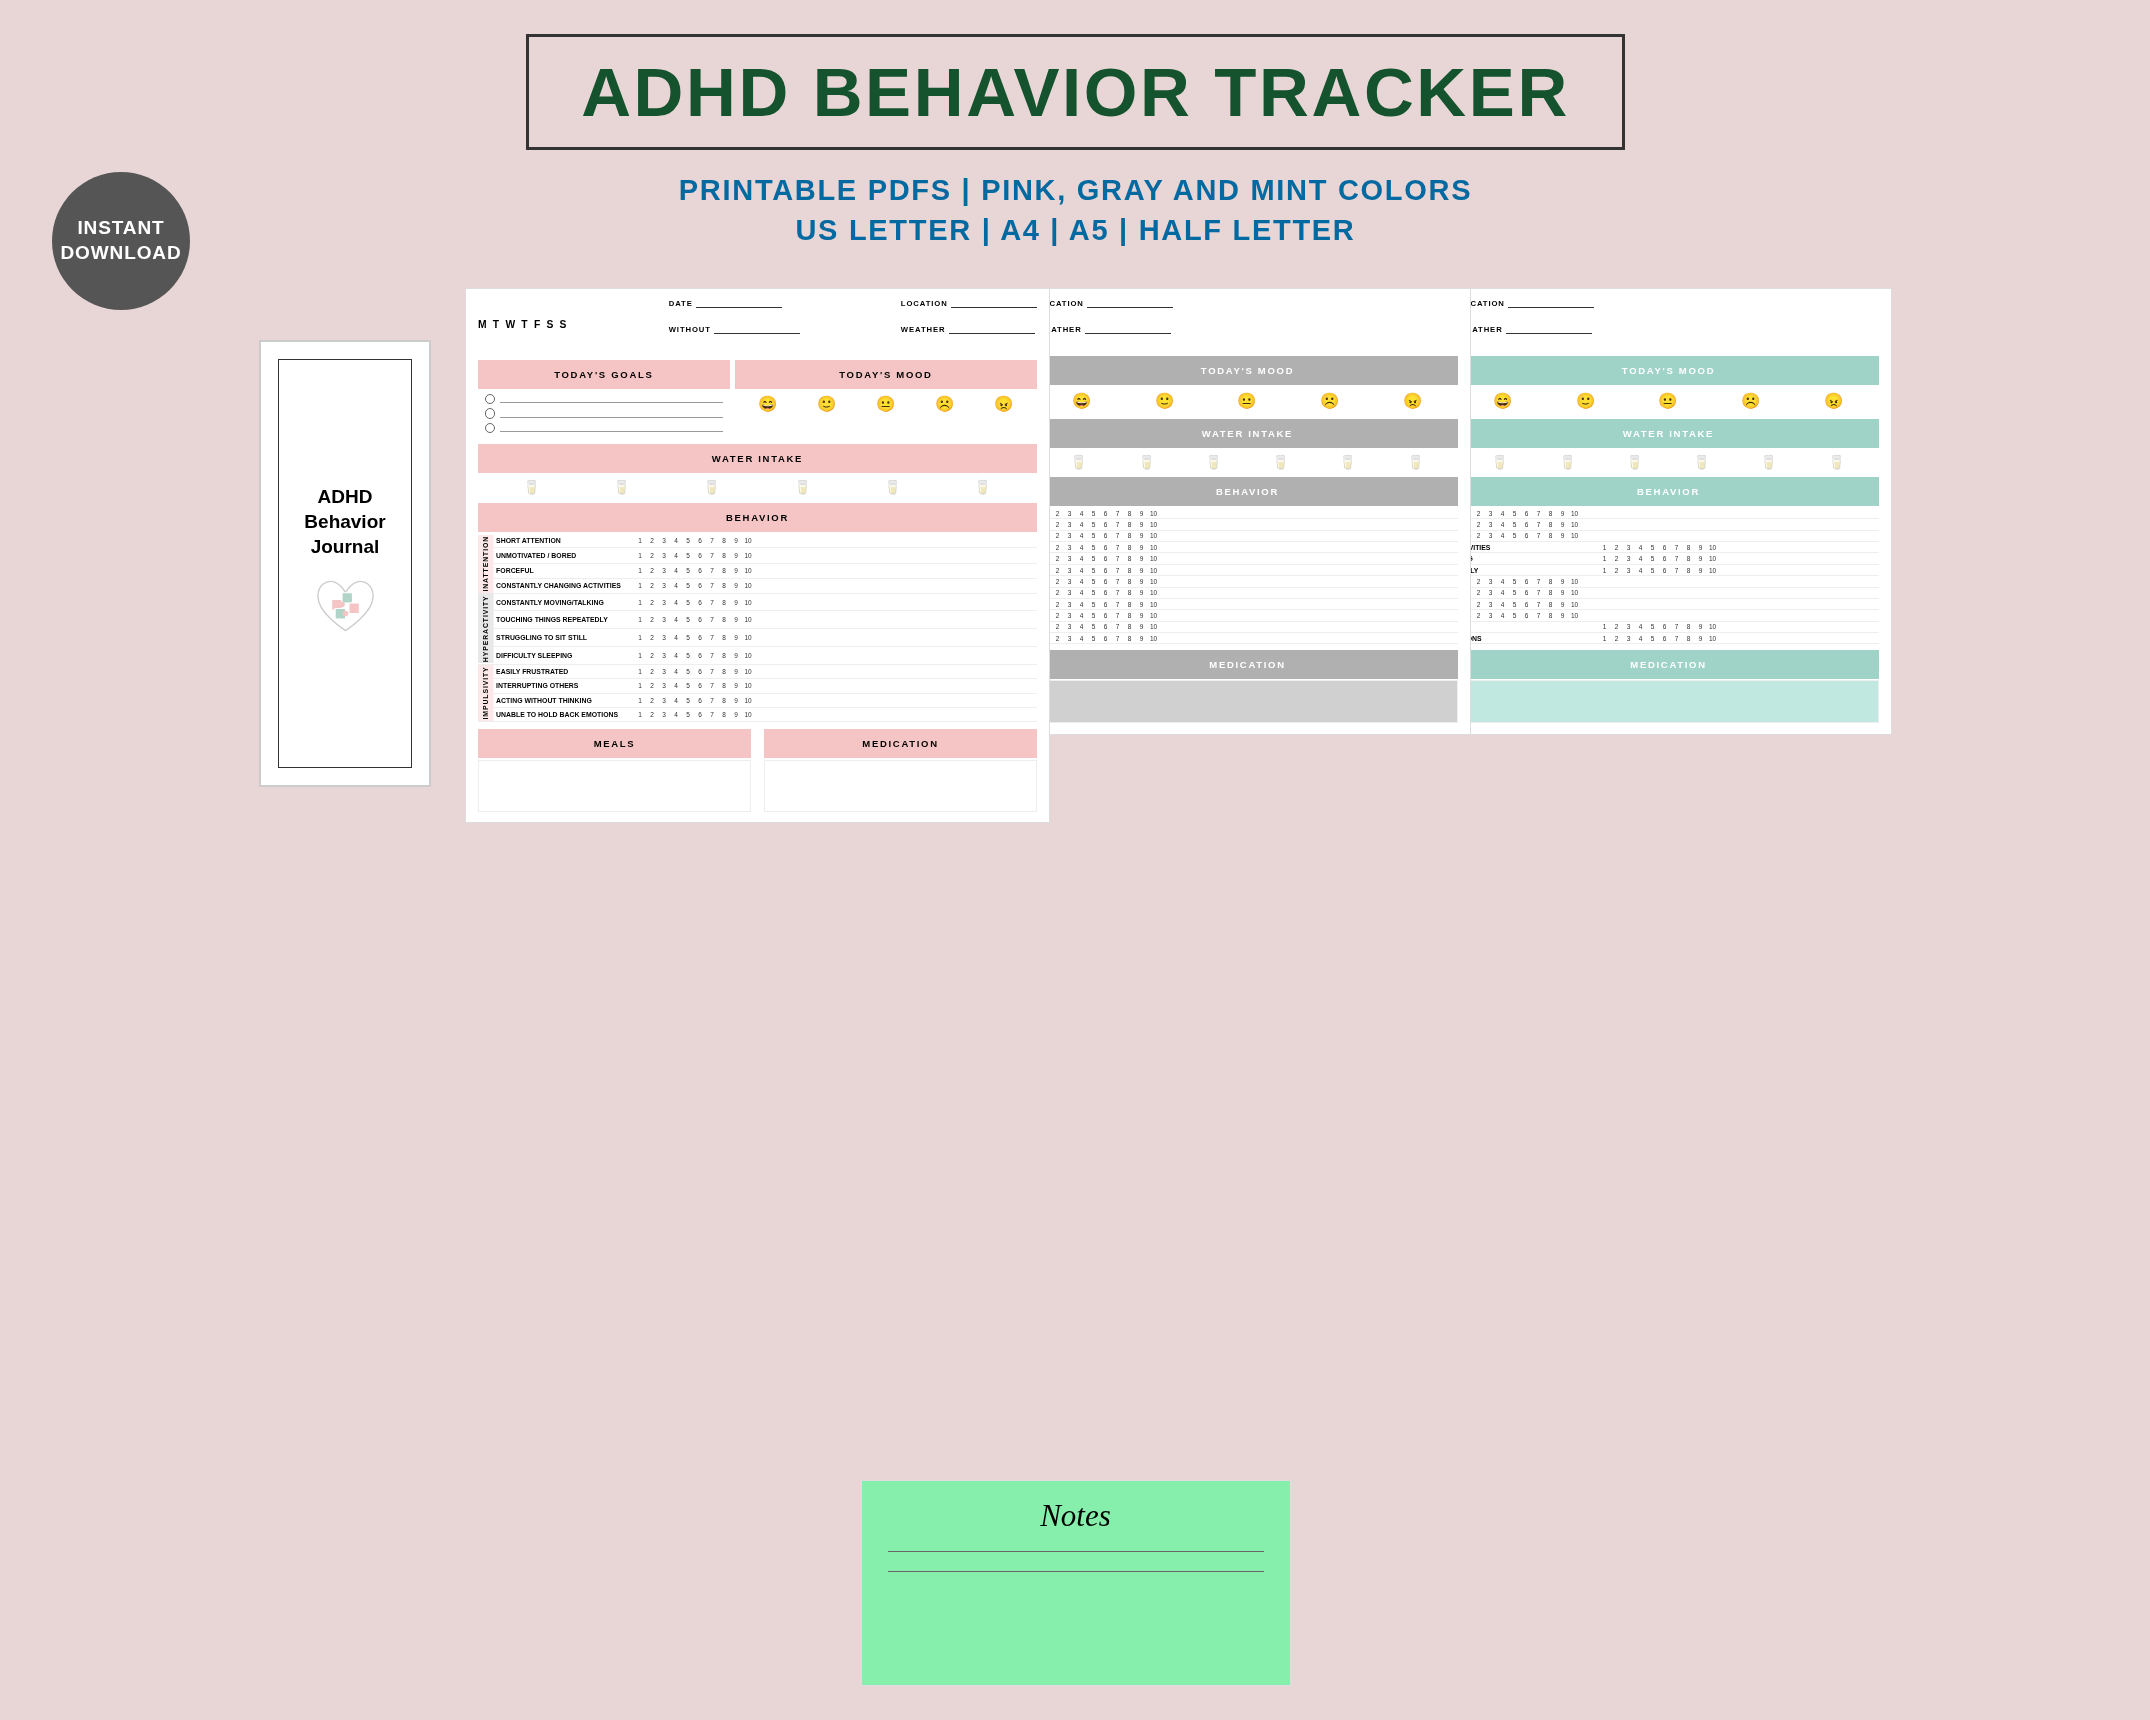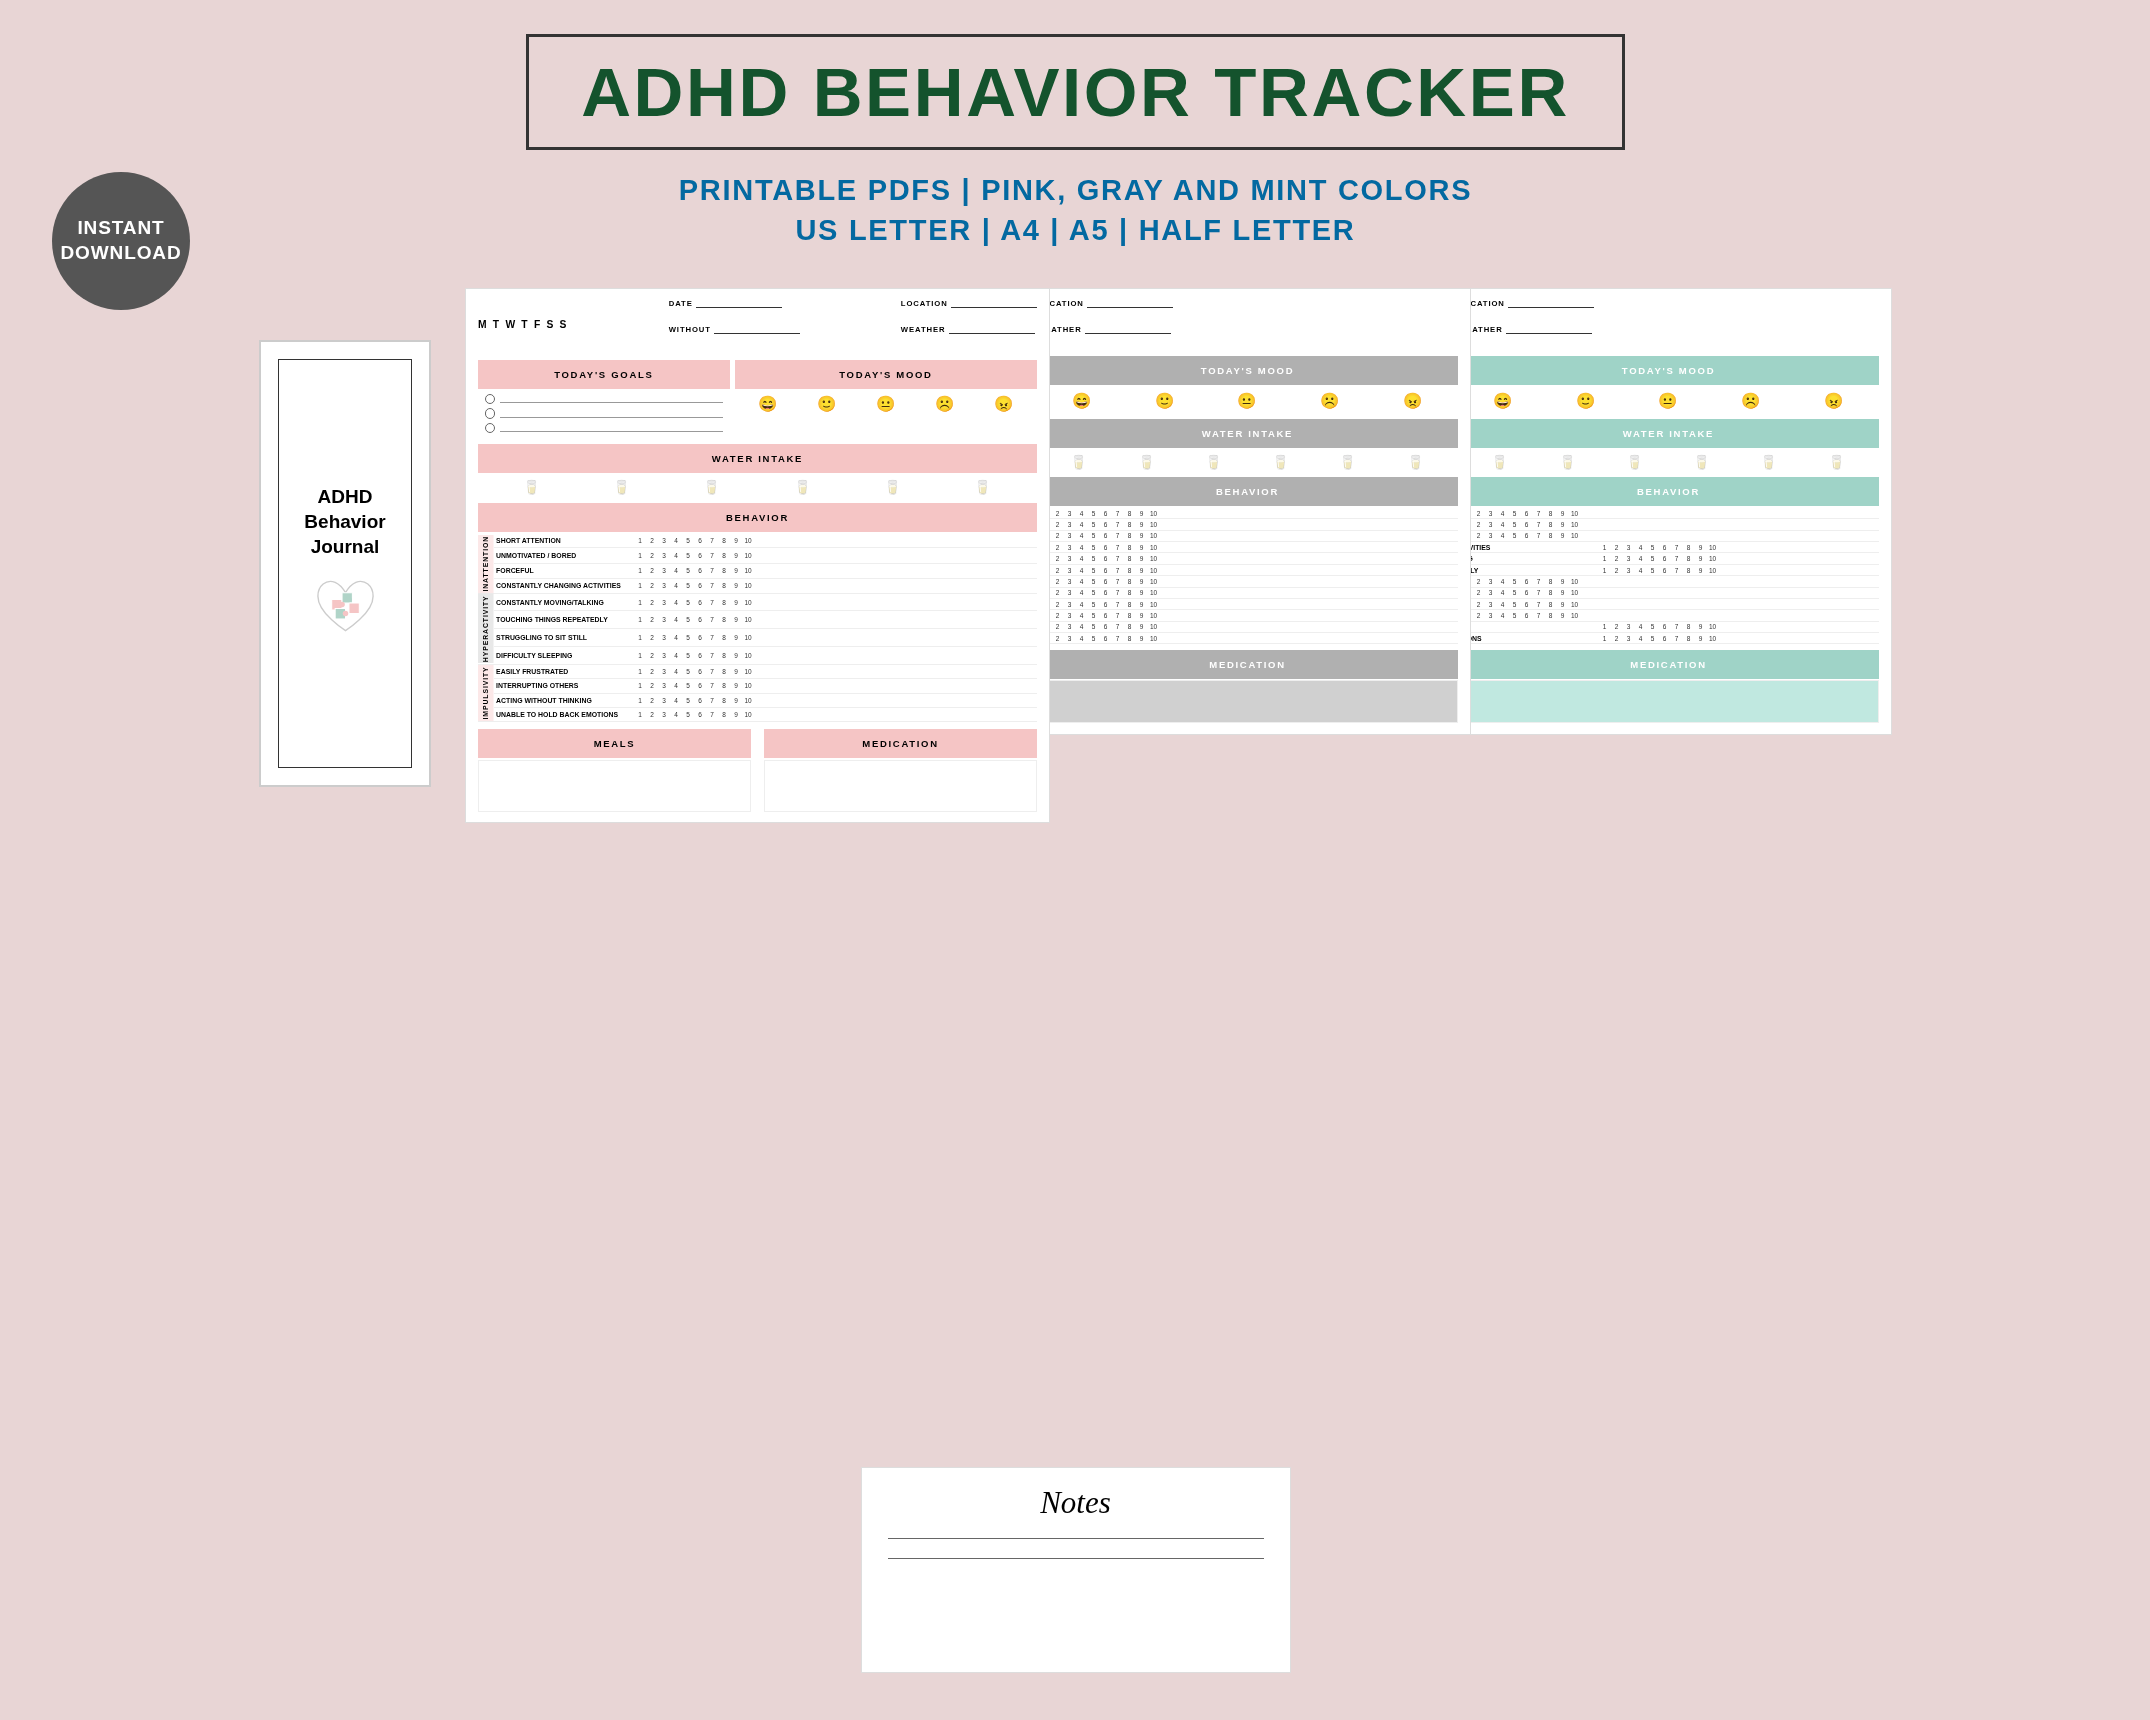--- a/index.html
+++ b/index.html
@@ -328,26 +328,26 @@
     }
 
     .empty-content-area {
       height: 52px;
       border: 0.9px solid #eee;
     }
 
     
     .notes-card {
       position: absolute;
-      bottom: 48px;
+      bottom: 35px;
       left: 50%;
       transform: translateX(-50%);
       width: 430px;
       height: 206px;
-      background: #ffffff;
+      background: #86efac;
       border: 1.7px solid #ddd;
       z-index: 10;
       display: flex;
       flex-direction: column;
       align-items: center;
       padding: 17px 26px;
     }
 
     .notes-title {
       font-family: Georgia, serif;

